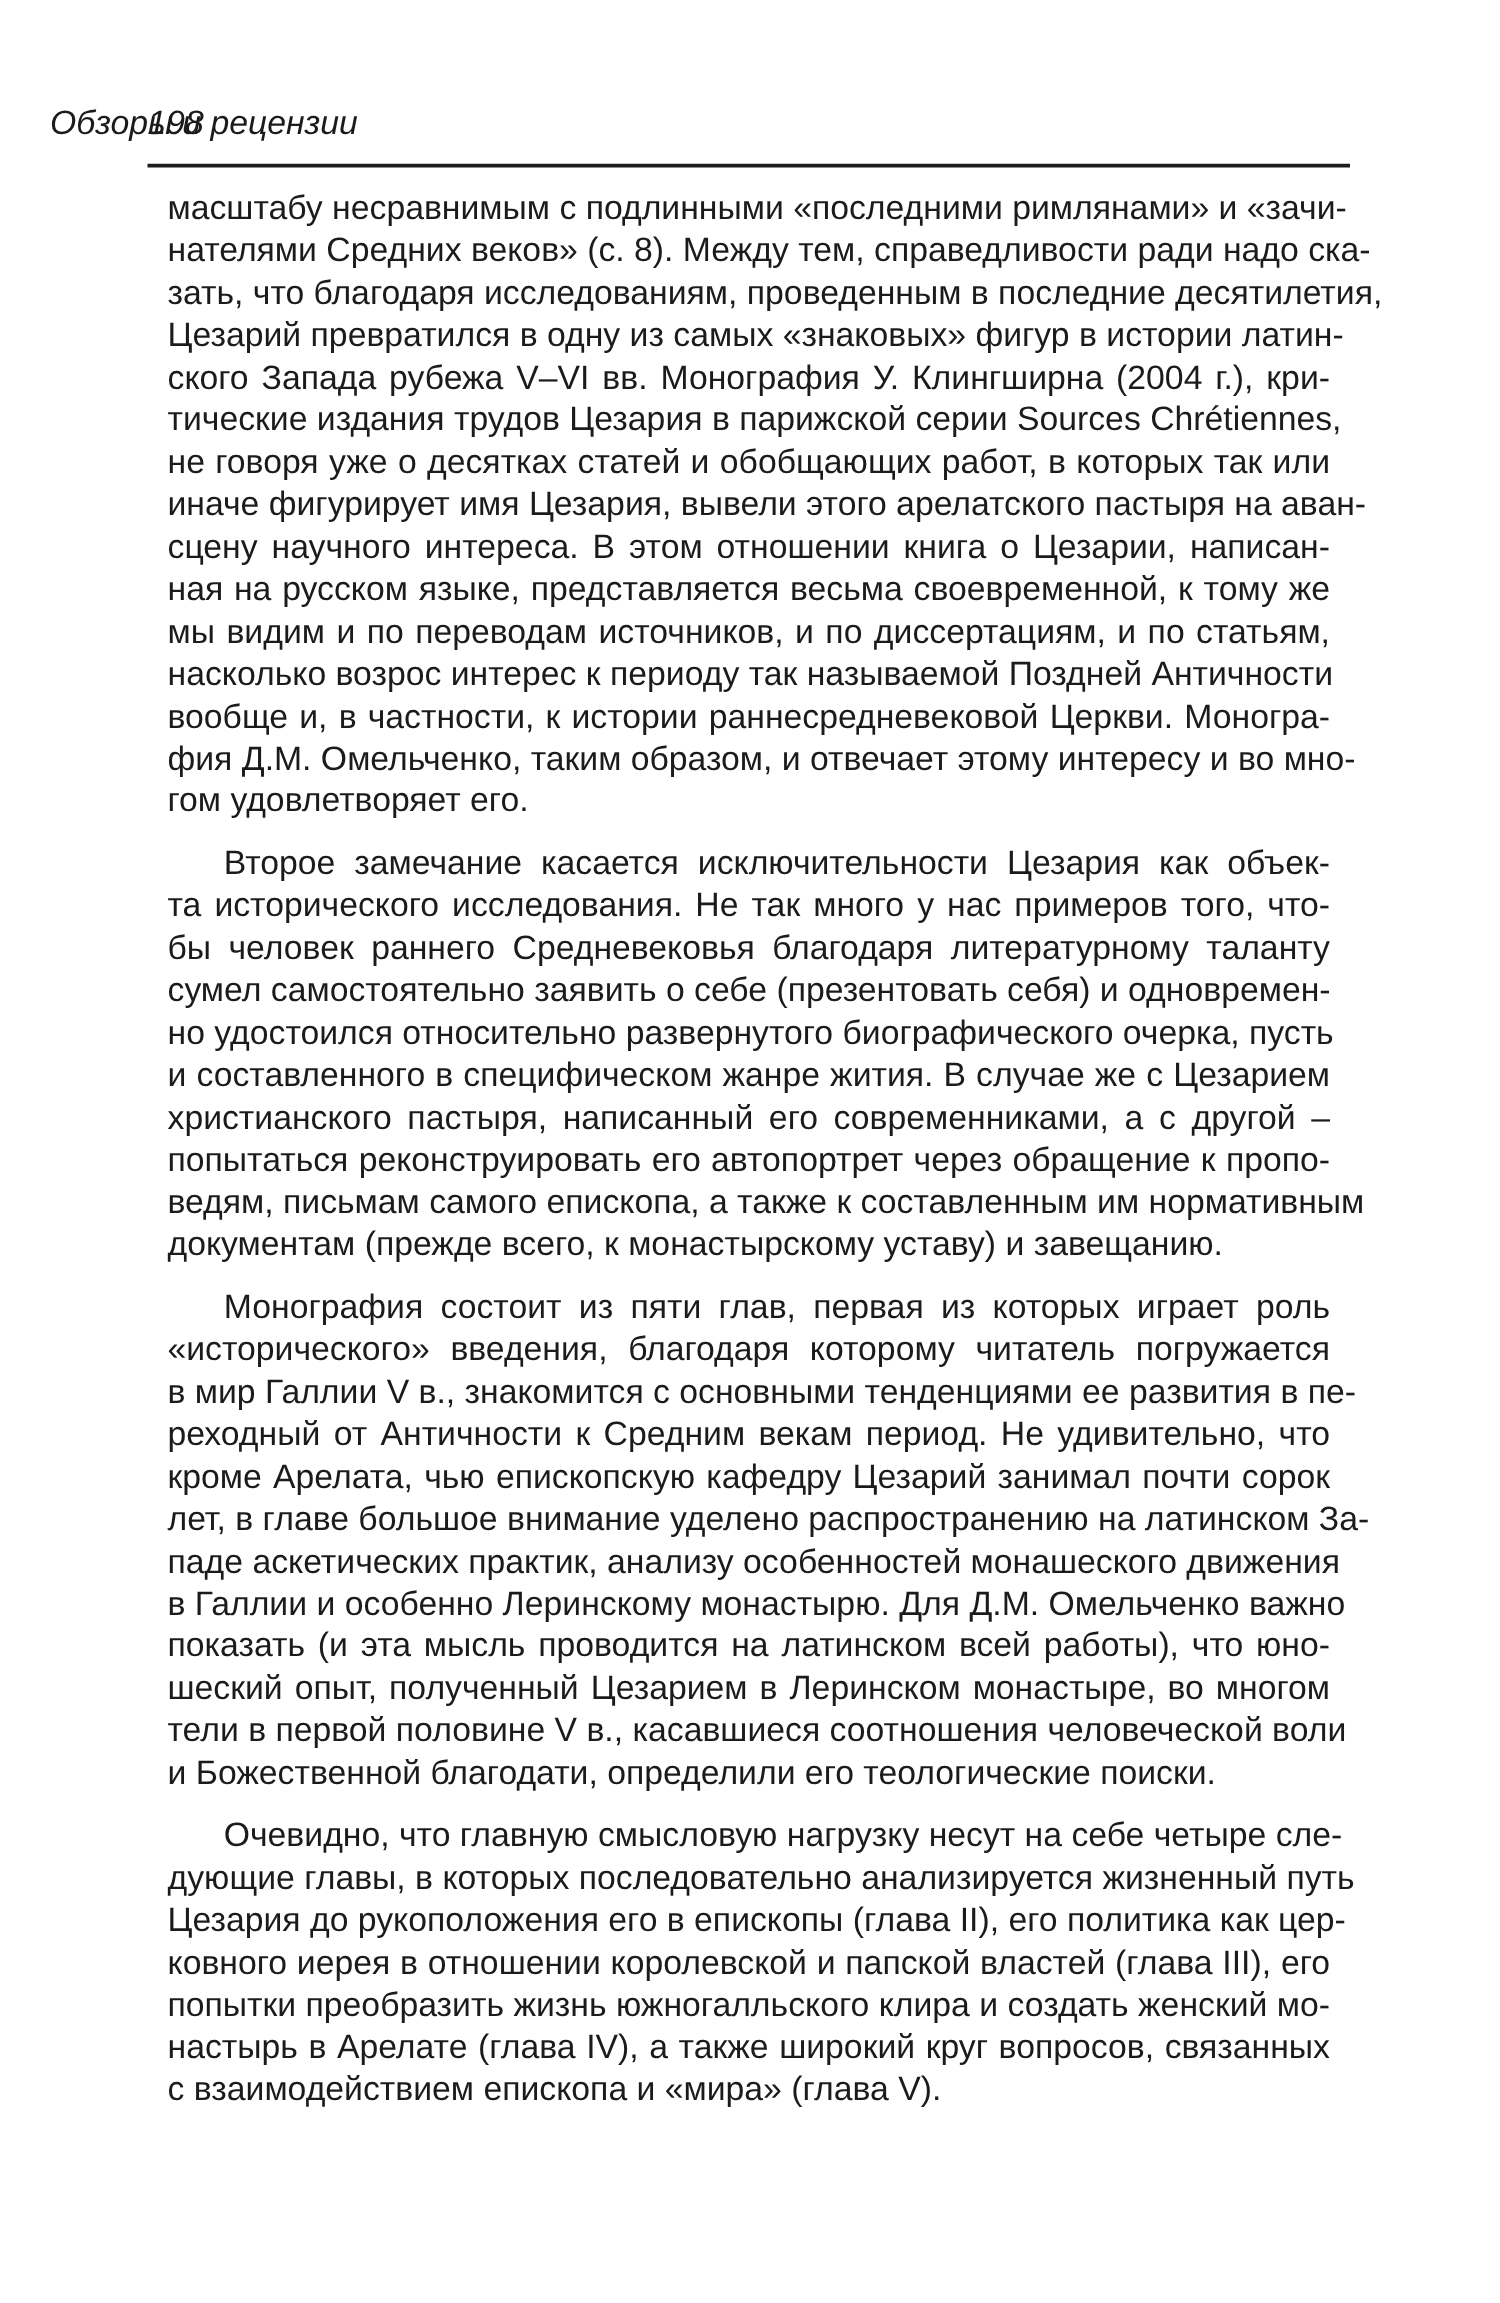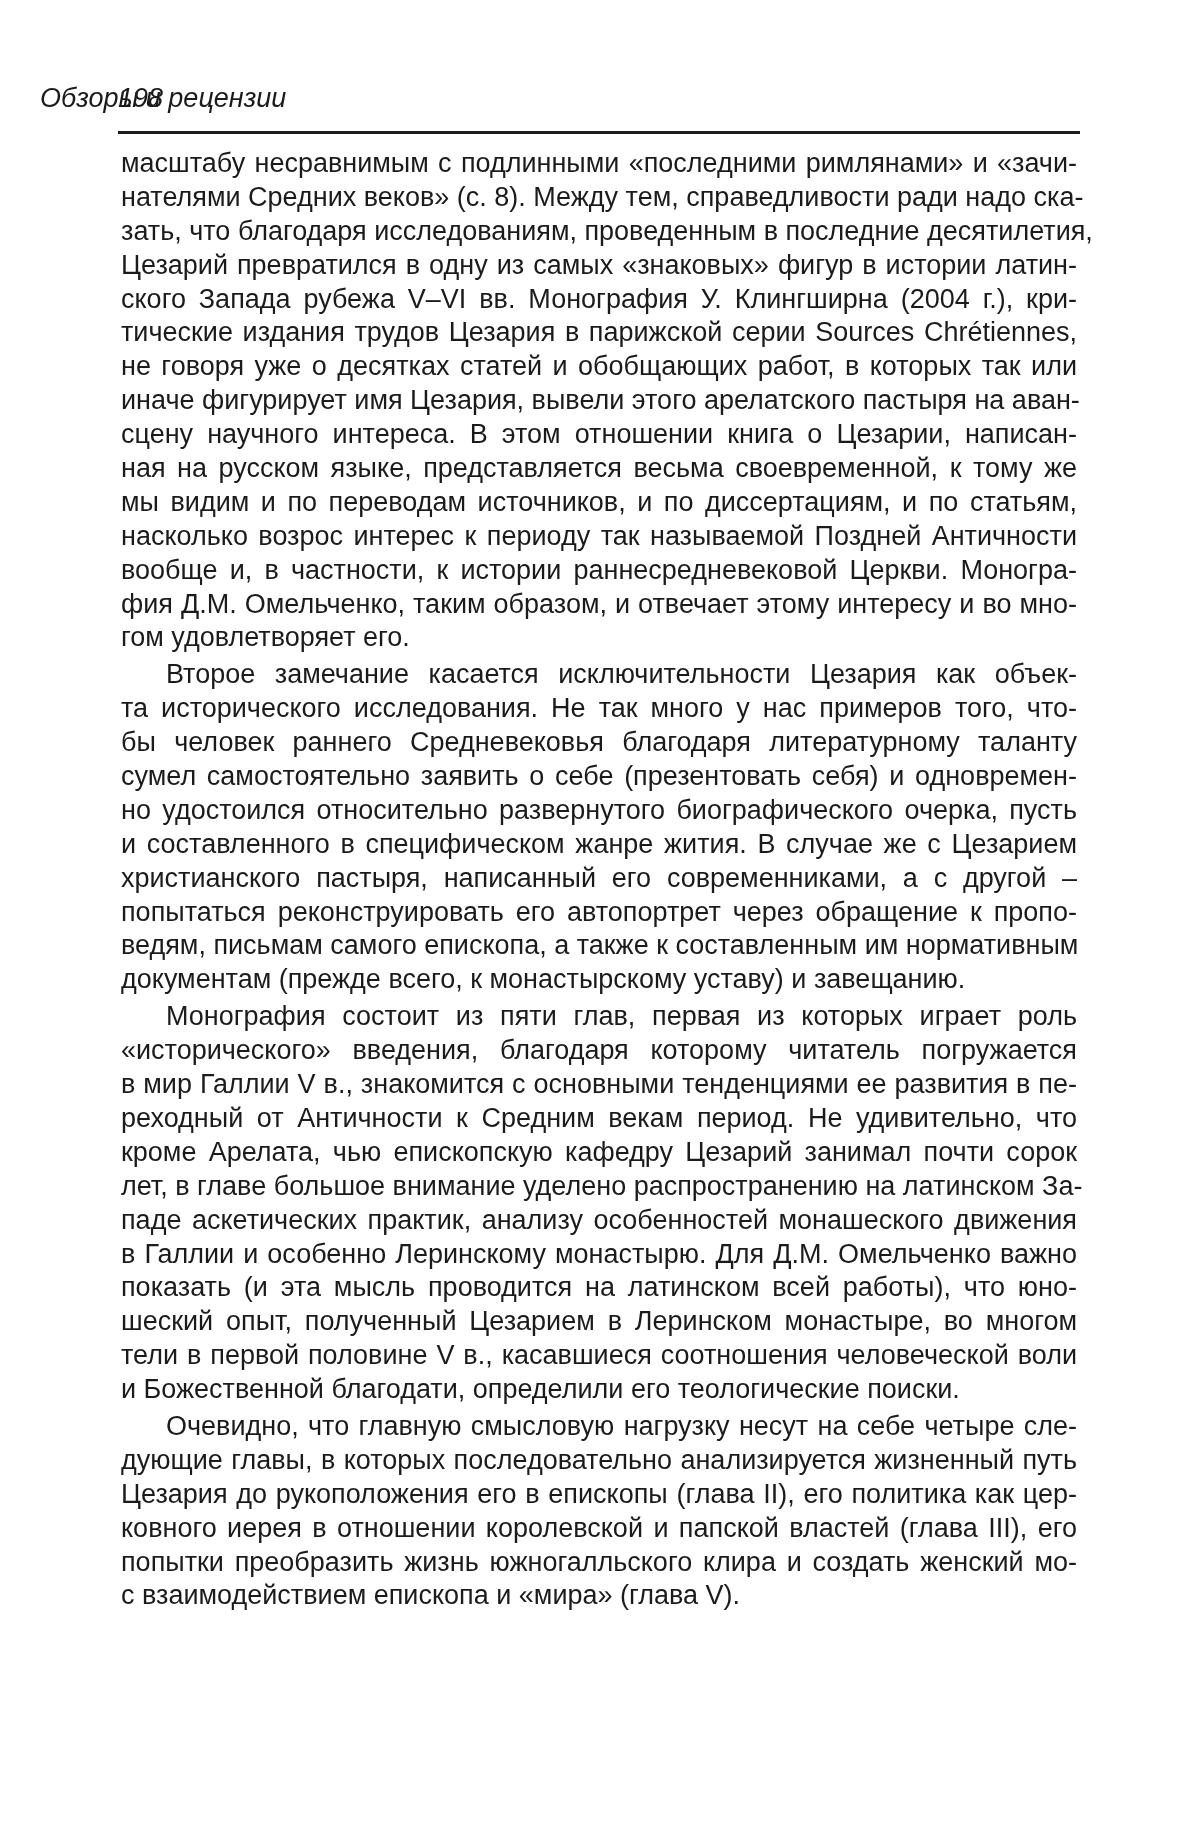--- a/index.html
+++ b/index.html
@@ -43,21 +43,21 @@
   .header-rule {
     height: 3px;
     background: #1d1d1d;
     margin-top: 13px;
   }
   .body-text {
     margin-top: 13px;
     font-size: 27px;
   }
   .paragraph {
-    margin: 3px;
+    margin: 16px;
   }
   .line {
     line-height: 33.9px;
     height: 33.9px;
     white-space: nowrap;
     text-align: justify;
     text-align-last: justify;
     overflow: visible;
   }
   .line.indent {
@@ -120,16 +120,17 @@
         <div class="line">шеский опыт, полученный Цезарием в Леринском монастыре, во многом</div>
         <div class="line">тели в первой половине V в., касавшиеся соотношения человеческой воли</div>
         <div class="line last">и Божественной благодати, определили его теологические поиски.</div>
       </div>
       <div class="paragraph">
         <div class="line indent">Очевидно, что главную смысловую нагрузку несут на себе четыре сле-</div>
         <div class="line">дующие главы, в которых последовательно анализируется жизненный путь</div>
         <div class="line">Цезария до рукоположения его в епископы (глава II), его политика как цер-</div>
         <div class="line">ковного иерея в отношении королевской и папской властей (глава III), его</div>
         <div class="line">попытки преобразить жизнь южногалльского клира и создать женский мо-</div>
+        <div class="line">настырь в Арелате (глава IV), а также широкий круг вопросов, связанных</div>
         <div class="line last">с взаимодействием епископа и «мира» (глава V).</div>
       </div>
     </div>
 </div>
 
 </body></html>

